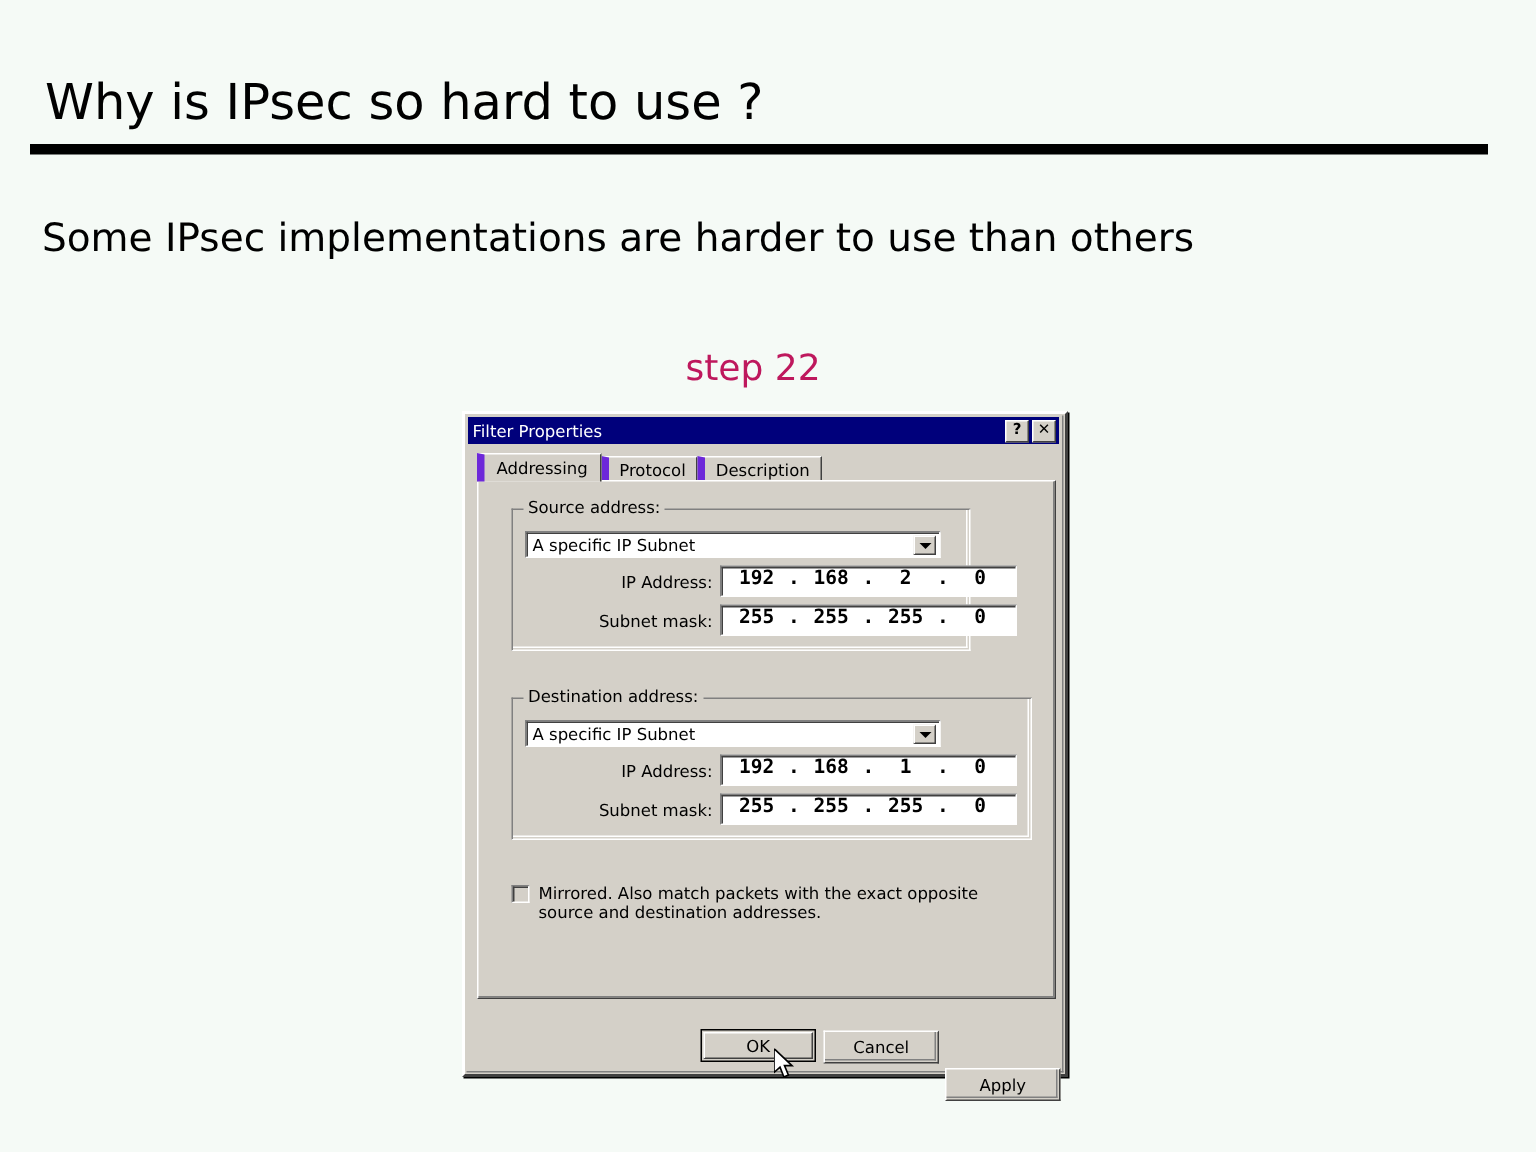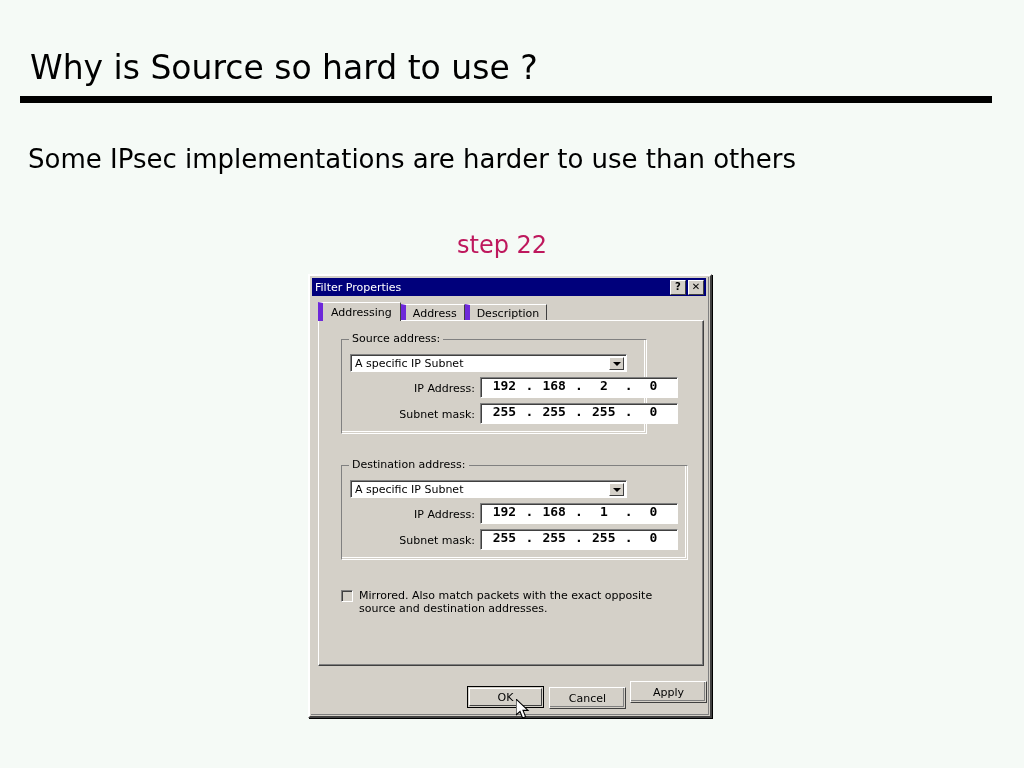--- a/index.html
+++ b/index.html
@@ -378,37 +378,37 @@
     top: 699px;
     width: 16px;
     height: 22px;
     z-index: 50;
     pointer-events: none;
   }
 </style>
 </head>
 <body>
 
-<div class="slide-title">Why is Source so hard to use ?</div>
+<div class="slide-title">Why is IPsec so hard to use ?</div>
 <div class="title-rule"></div>
 <div class="slide-body">Some IPsec implementations are harder to use than others</div>
 <div class="step-label">step 22</div>
 
 <div class="dialog">
   <div class="dlg-inner-bevel"></div>
 
   <div class="titlebar">
     <span class="titlebar-text">Filter Properties</span>
     <span class="tb-btn">?</span>
     <span class="tb-btn">✕</span>
   </div>
 
   <div class="tabstrip">
     <div class="tab active">Addressing</div>
-    <div class="tab">Address</div>
+    <div class="tab">Protocol</div>
     <div class="tab">Description</div>
   </div>
 
   <div class="tabpanel">
     <div class="tabpanel-in"></div>
 
     <div class="groupbox" style="left:22px; top:18px; width:306px; height:95px;padding-left:47px;">
       <div class="gb-shadow"></div>
       <div class="gb-legend">Source address:</div>
 
@@ -489,21 +489,21 @@
   </div>
 
   <div class="btn default" style="left:157px; top:410px; width:77px;">
     <span class="inner"></span>
     <span class="lbl">OK</span>
   </div>
   <div class="btn" style="left:239px; top:411px; width:77px;">
     <span class="btn-bevel"></span>
     <span class="lbl">Cancel</span>
   </div>
-  <div class="btn" style="left:320px; top:405px; width:77px;">
+  <div class="btn" style="left:320px; top:436px; width:77px;">
     <span class="btn-bevel"></span>
     <span class="lbl">Apply</span>
   </div>
 </div>
 
 <svg class="cursor" viewBox="0 0 16 22">
   <polygon points="0,0 0,16 4,12.5 6.6,19 9.6,17.7 7,11.4 12,11.4" fill="#ffffff" stroke="#000000" stroke-width="1.1"></polygon>
 </svg>
 
 </body></html>

